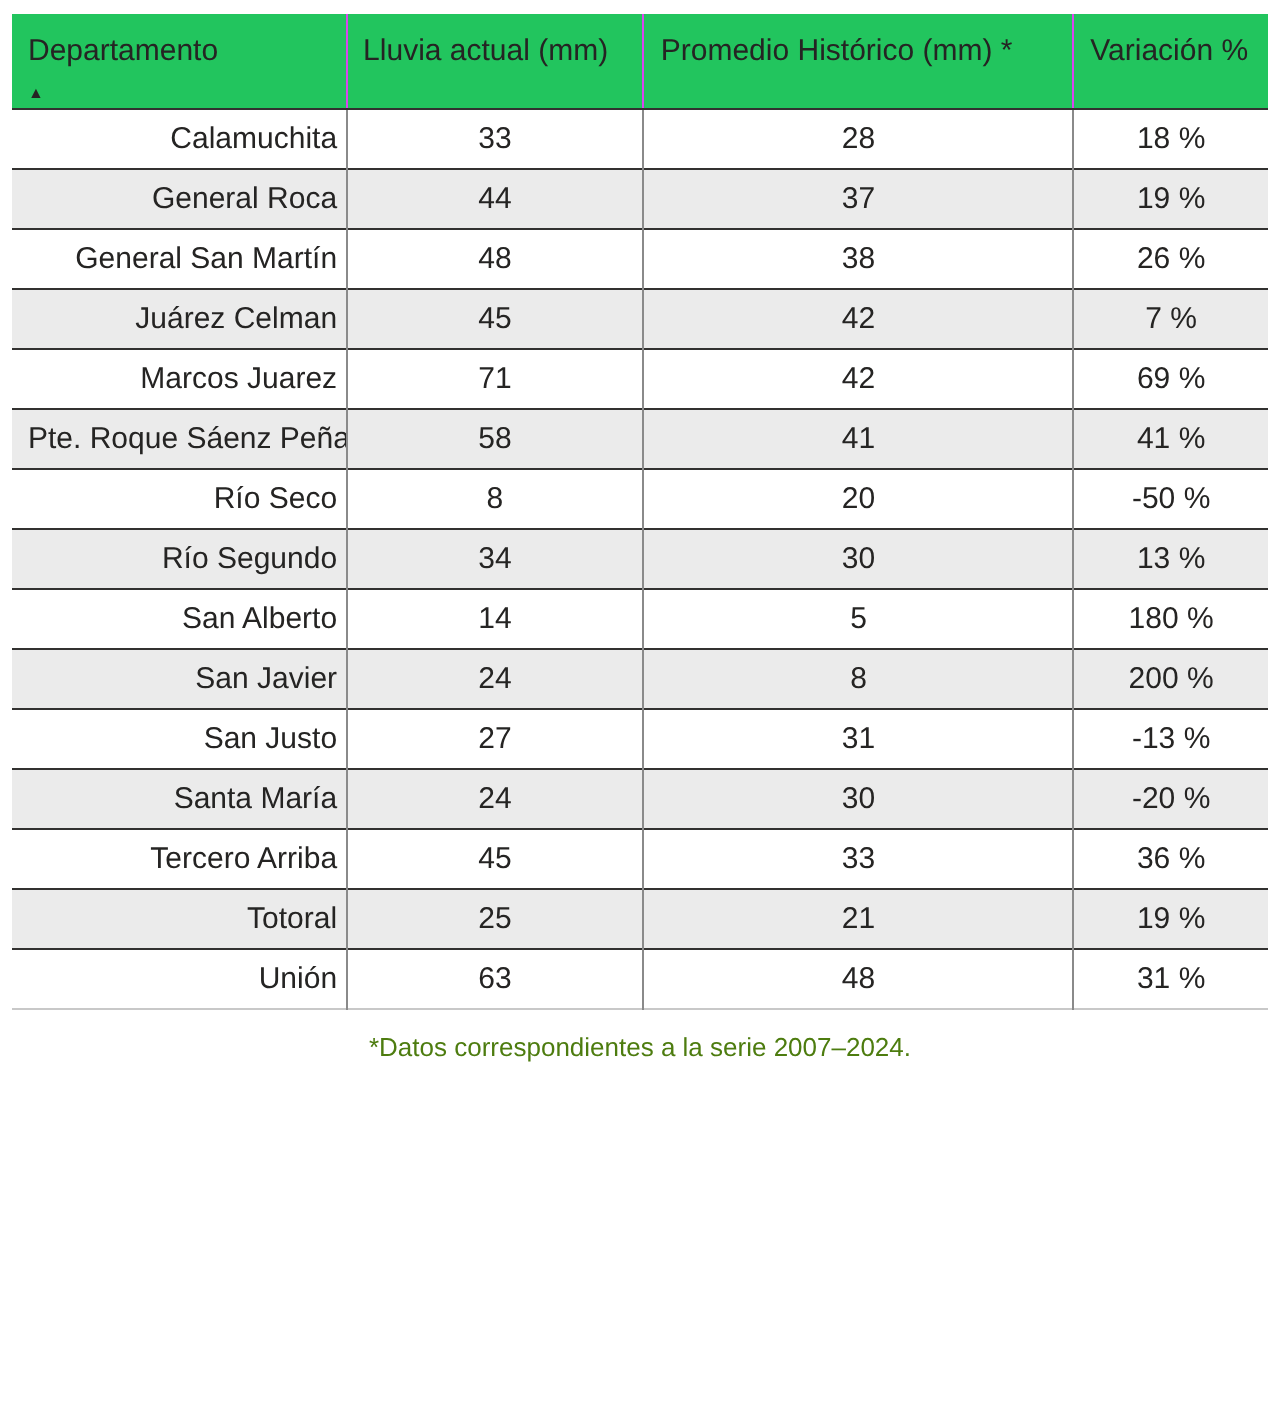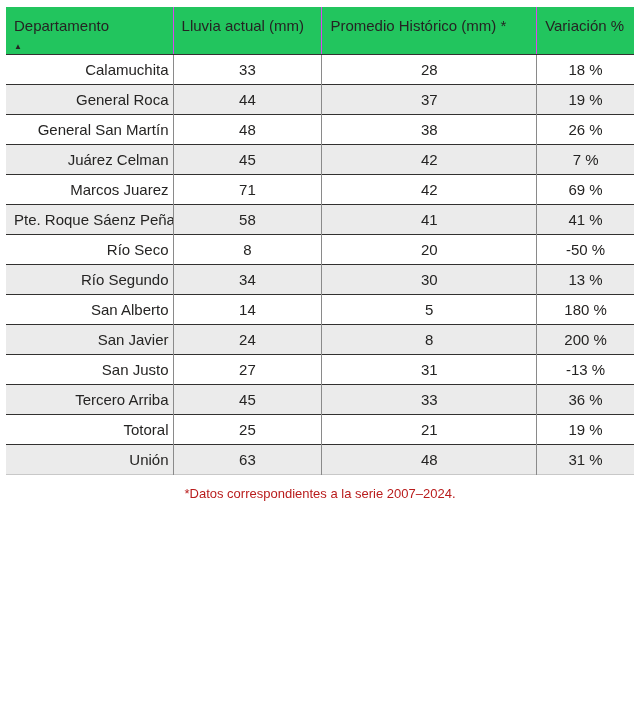--- a/index.html
+++ b/index.html
@@ -62,21 +62,21 @@
   tbody td + td { border-left: 1px solid #8a8a8a; }
   tbody tr + tr td { border-top: 1px solid #323130; }
   tbody tr:nth-child(even) { background: #ebebeb; }
   tbody td.name-col { text-align: right; padding-left: 8px; }
   tbody td.num-col  { text-align: center; }
 
   .footnote {
     margin-top: 11px;
     text-align: center;
     font-size: 13px;
-    color: #b91c1c;
+    color: #4d7c0f;
   }
 </style>
 </head>
 <body>
 
 <div class="table-wrap">
   <table class="rain-table">
     <colgroup>
       <col class="c1">
         <col class="c2">
@@ -175,20 +175,26 @@
     <td class="num-col">200 %</td>
   </tr>
 
   <tr>
     <td class="name-col">San Justo</td>
     <td class="num-col">27</td>
     <td class="num-col">31</td>
     <td class="num-col">-13 %</td>
   </tr>
 
+  <tr>
+    <td class="name-col">Santa María</td>
+    <td class="num-col">24</td>
+    <td class="num-col">30</td>
+    <td class="num-col">-20 %</td>
+  </tr>
 
   <tr>
     <td class="name-col">Tercero Arriba</td>
     <td class="num-col">45</td>
     <td class="num-col">33</td>
     <td class="num-col">36 %</td>
   </tr>
 
   <tr>
     <td class="name-col">Totoral</td>

